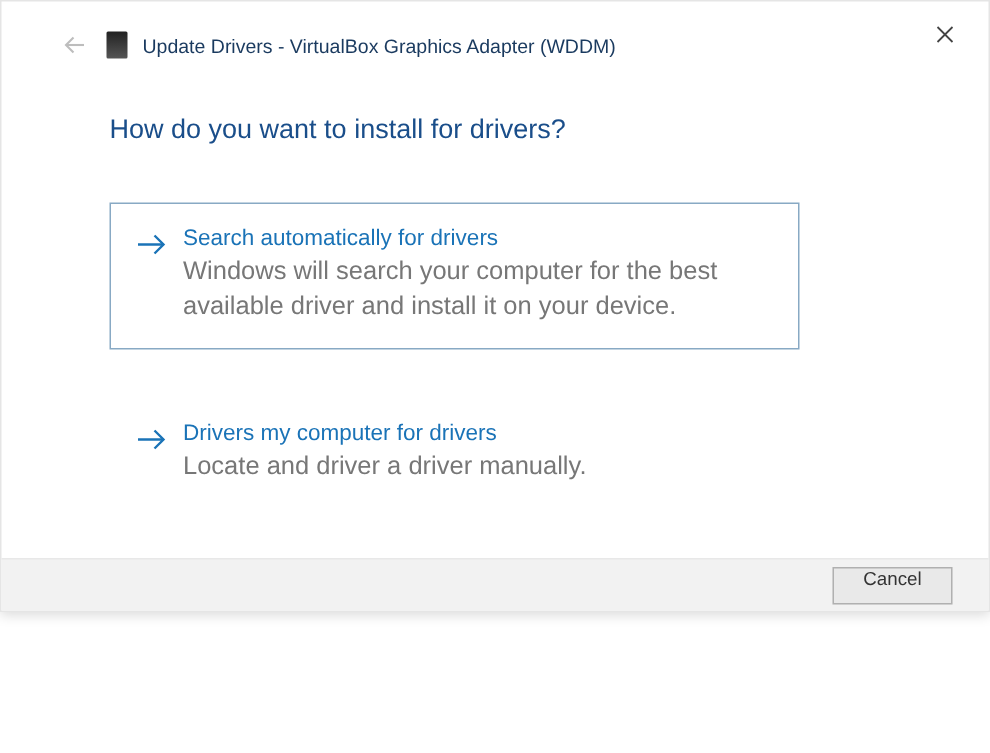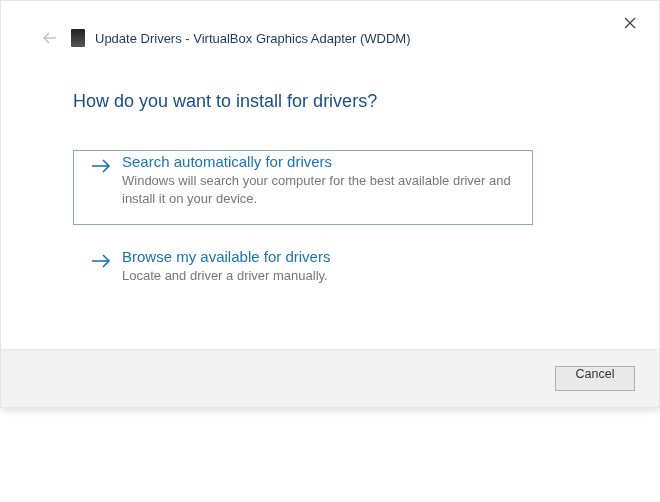--- a/index.html
+++ b/index.html
@@ -65,22 +65,22 @@
     flex: 1;
   }
   .question {
     font-size: 18px;
     color: #1a4e8a;
     font-weight: 400;
     margin-bottom: 38px;
   }
   .option {
     border: 1px solid transparent;
-    padding: 2px 16px 16px 16px;
-    margin-bottom: 20px;
+    padding: 14px 16px 16px 16px;
+    margin-bottom: 32px;
     display: flex;
     align-items: flex-start;
     cursor: pointer;
     max-width: 460px;
   }
   .option.active {
     border: 1px solid #88a9c4;
     background: #ffffff;
   }
   .option .arrow {
@@ -92,21 +92,21 @@
   }
   .option .arrow svg { stroke: #1a73b7; fill: none; }
   .option-text { flex: 1; }
   .option-title {
     font-size: 15px;
     color: #1a73b7;
     font-weight: 400;
     margin-bottom: 2px;
   }
   .option-desc {
-    font-size: 13px;
+    font-size: 17px;
     color: #777;
     line-height: 1.4;
   }
   .footer {
     height: 58px;
     background: #f2f2f2;
     border-top: 1px solid #e8e8e8;
     display: flex;
     align-items: center;
     justify-content: flex-end;
@@ -166,21 +166,21 @@
     </div>
 
     <div class="option">
       <div class="arrow">
         <svg width="20" height="14" viewBox="0 0 20 14">
           <line x1="1" y1="7" x2="18" y2="7" stroke-width="1.6"></line>
           <polyline points="12,1 18,7 12,13" stroke-width="1.6"></polyline>
         </svg>
       </div>
       <div class="option-text">
-        <div class="option-title">Browse my available for drivers</div>
+        <div class="option-title">Drivers my computer for drivers</div>
         <div class="option-desc">Locate and driver a driver manually.</div>
       </div>
     </div>
 
   </div>
 
   <div class="footer">
     <div class="btn">
       <span>Cancel</span>
     </div>

